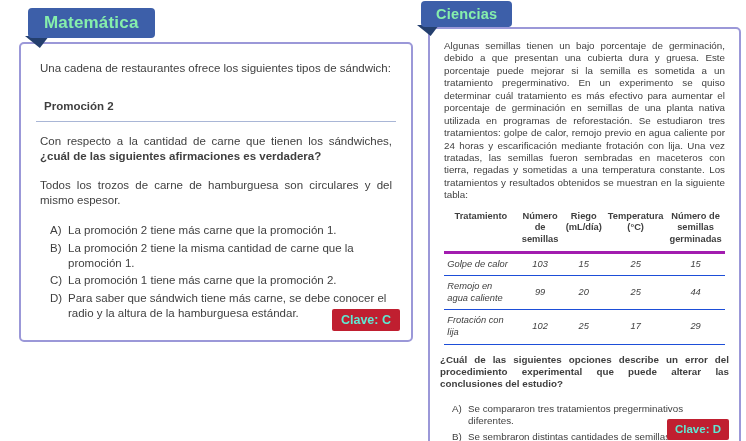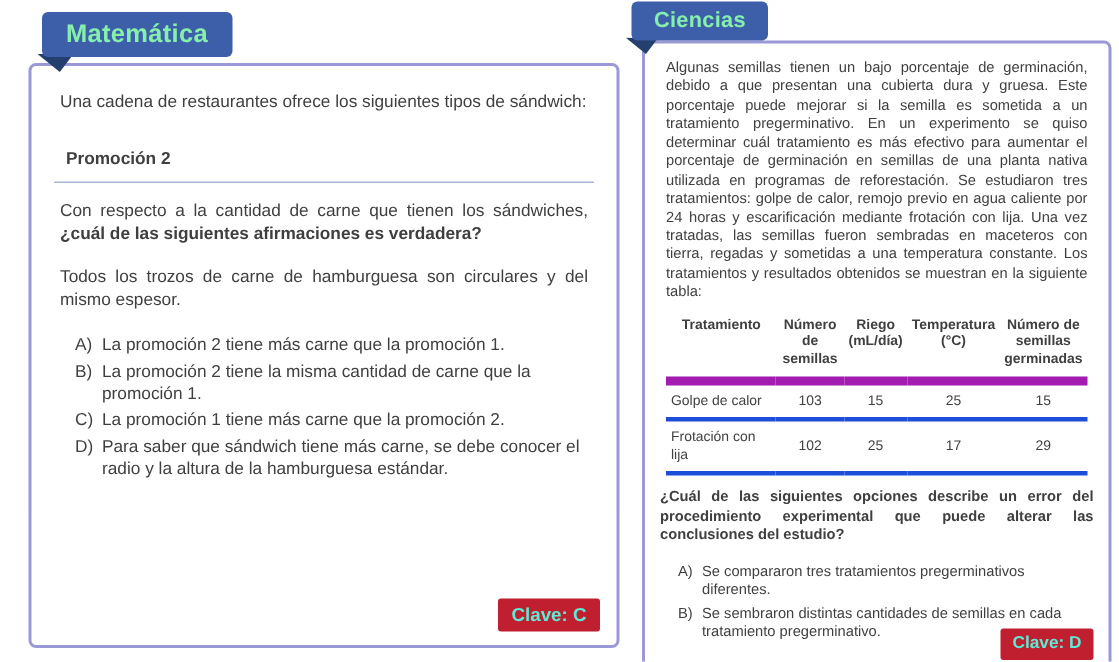--- a/index.html
+++ b/index.html
@@ -7,21 +7,21 @@
   body {
     width:746px; height:441px; position:relative; overflow:hidden;
     background:#ffffff; color:#3f3f3f;
     font-family:"Liberation Sans", sans-serif;
   }
 
   .panel {
     position:absolute; background:#ffffff;
     border:2px solid #9b98d8; border-radius:5px; z-index:1;
   }
-  #left-panel  { left:19px;  top:42px; width:394px; height:390px; padding:13px 15px 10px 15px; font-size:11.5px; line-height:1.3; }
+  #left-panel  { left:19px;  top:42px; width:394px; height:300px; padding:13px 15px 10px 15px; font-size:11.5px; line-height:1.3; }
   #right-panel { left:428px; top:27px; width:313px; height:430px; padding:7px 10px 6px 10px;  font-size:9.8px;  line-height:1.27; }
 
   .tab {
     position:absolute; z-index:3; background:#3d5fa9; color:#86efac;
     font-weight:bold; border-radius:4px; letter-spacing:0.2px;
   }
   #tab-matematica { left:28px;  top:8px; font-size:17px;   line-height:30px; padding:0 16px; }
   #tab-ciencias   { left:421px; top:1px; font-size:14.5px; line-height:26px; padding:0 15px; }
 
   .fold {
@@ -64,25 +64,25 @@
   #clave-left  { right:11px; bottom:9px; }
   #clave-right { right:10px; top:390px; font-size:11.5px; padding:3px 8px; }
 
   
   table.data {
     border-collapse:collapse; width:97%; margin:6px auto 2px auto;
     font-size:9.3px; line-height:1.25;
   }
   table.data th {
     font-weight:600; text-align:center; vertical-align:top;
-    padding:3px 3px 5px 3px; border-bottom:6px solid #a21caf;
+    padding:3px 3px 5px 3px; border-bottom:3px solid #a21caf;
   }
   table.data td {
     text-align:center; vertical-align:middle;
-    padding:5px 3px; border-bottom:3px solid #1d4ed8;
+    padding:5px 3px; border-bottom:1px solid #1d4ed8;font-style:italic;
   }
   table.data td:first-child { text-align:left; }
   .col-treat { width:31%; } .col-seeds { width:17%; } .col-water { width:15%; }
   .col-temp { width:20%; } .col-germ { width:17%; }
 
   .question { font-weight:bold; text-align:justify; margin:9px 0 8px 0; }
   #right-panel .options { margin:12px 0 0 12px; }
   #right-panel .opt-letter { width:16px; }
 </style>
 </head>
@@ -151,20 +151,27 @@
     </thead>
     <tbody>
       <tr>
         <td>Golpe de calor</td>
         <td>103</td>
         <td>15</td>
         <td>25</td>
         <td>15</td>
       </tr>
       <tr>
+        <td>Remojo en agua caliente</td>
+        <td>99</td>
+        <td>20</td>
+        <td>25</td>
+        <td>44</td>
+      </tr>
+      <tr>
         <td>Frotación con lija</td>
         <td>102</td>
         <td>25</td>
         <td>17</td>
         <td>29</td>
       </tr>
     </tbody>
   </table>
 
   <p class="question">¿Cuál de las siguientes opciones describe un error del procedimiento experimental que puede alterar las conclusiones del estudio?</p>

